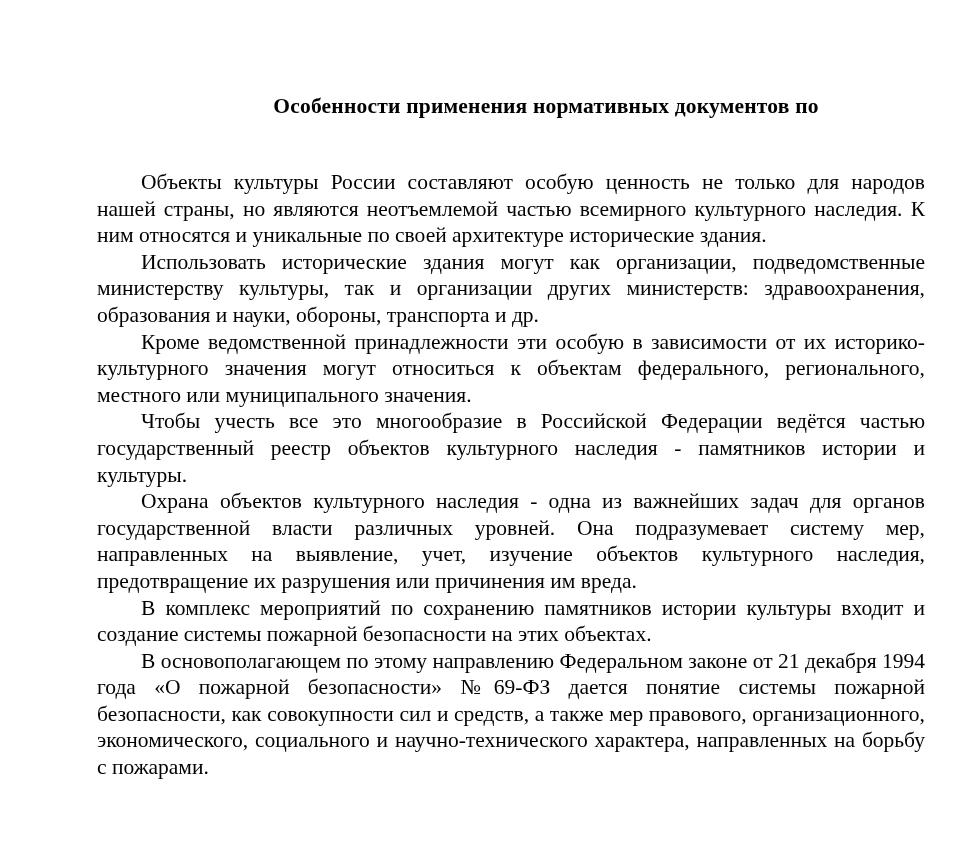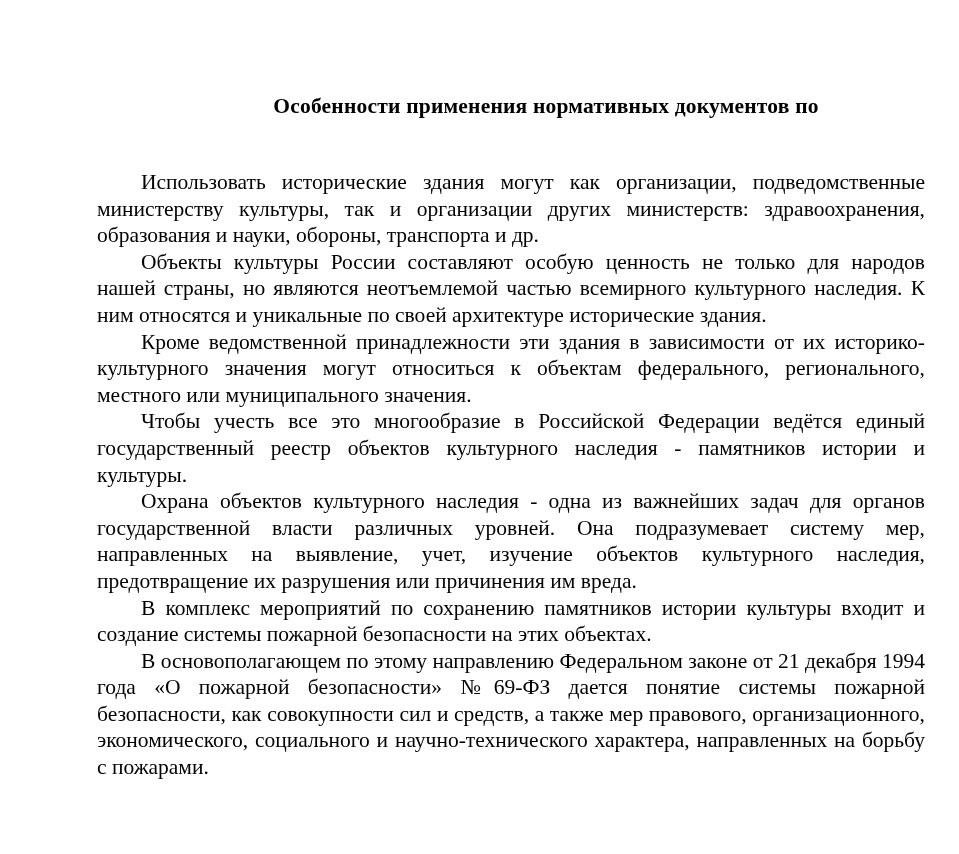--- a/index.html
+++ b/index.html
@@ -53,23 +53,23 @@
 <body>
 
 <div class="page">
   <div class="text-block">
 
     <div class="doc-title">
       <div class="title-line indent-shift">Особенности применения нормативных документов по</div>
     </div>
 
     <div class="doc-body">
+      <p>Объекты культуры России составляют особую ценность не только для народов нашей страны, но являются неотъемлемой частью всемирного культурного наследия. К ним относятся и уникальные по своей архитектуре исторические здания.</p>
       <p>Использовать исторические здания могут как организации, подведомственные министерству культуры, так и организации других министерств: здравоохранения, образования и науки, обороны, транспорта и др.</p>
-      <p>Объекты культуры России составляют особую ценность не только для народов нашей страны, но являются неотъемлемой частью всемирного культурного наследия. К ним относятся и уникальные по своей архитектуре исторические здания.</p>
-      <p>Кроме ведомственной принадлежности эти здания в зависимости от их историко-культурного значения могут относиться к объектам федерального, регионального, местного или муниципального значения.</p>
-      <p>Чтобы учесть все это многообразие в Российской Федерации ведётся единый государственный реестр объектов культурного наследия - памятников истории и культуры.</p>
+      <p>Кроме ведомственной принадлежности эти особую в зависимости от их историко-культурного значения могут относиться к объектам федерального, регионального, местного или муниципального значения.</p>
+      <p>Чтобы учесть все это многообразие в Российской Федерации ведётся частью государственный реестр объектов культурного наследия - памятников истории и культуры.</p>
       <p>Охрана объектов культурного наследия - одна из важнейших задач для органов государственной власти различных уровней. Она подразумевает систему мер, направленных на выявление, учет, изучение объектов культурного наследия, предотвращение их разрушения или причинения им вреда.</p>
       <p>В комплекс мероприятий по сохранению памятников истории культуры входит и создание системы пожарной безопасности на этих объектах.</p>
       <p>В основополагающем по этому направлению Федеральном законе от 21 декабря 1994 года «О пожарной безопасности» №69-ФЗ дается понятие системы пожарной безопасности, как совокупности сил и средств, а также мер правового, организационного, экономического, социального и научно-технического характера, направленных на борьбу с пожарами.</p>
     </div>
 
   </div>
 </div>
 
 </body></html>

